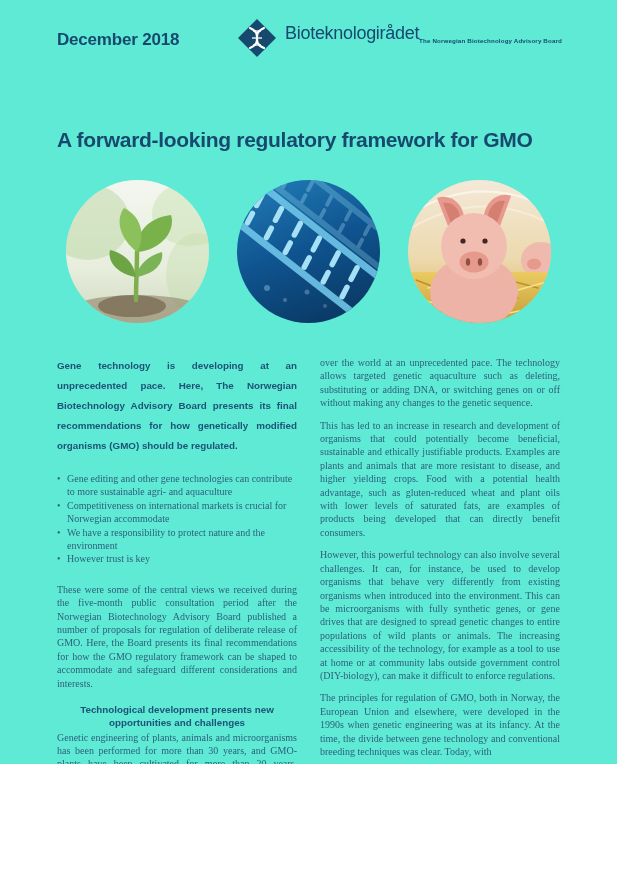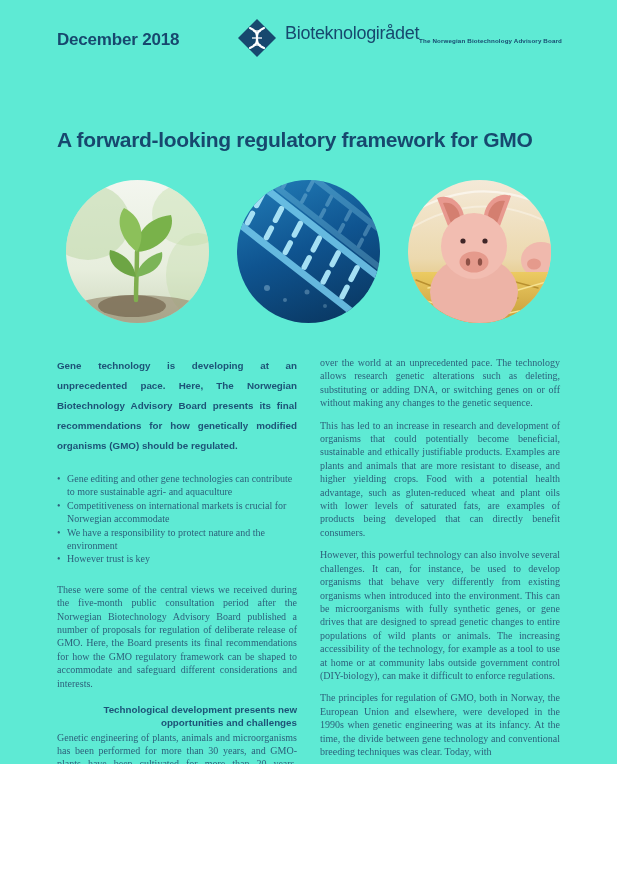--- a/index.html
+++ b/index.html
@@ -51,21 +51,21 @@
   .bullets li{display:flex;}
   .bullets .bullet{width:10px;flex:none;}
   .body-p{
     font-family:"Liberation Serif",serif;
     font-size:10px;line-height:13.4px;color:#2d607b;
     text-align:justify;margin:0;
   }
   .body-p + .body-p{margin-top:9px;}
   .sub-heading{
     font-size:9.8px;line-height:13.2px;font-weight:bold;color:#1d5377;
-    margin:13px 0 1px 0;text-align:right;
+    margin:13px 0 1px 0;text-align:center;
   }
   .sub-heading + .body-p{margin-top:0;}
   
   .footer{
     position:absolute;left:57px;top:821px;width:520px;
     display:flex;gap:15px;
     font-size:6.6px;color:#4d7a92;letter-spacing:0.2px;
   }
 </style>
 </head>
@@ -234,21 +234,21 @@
           <span>However trust is key</span>
         </li>
       </ul>
 
       <p class="body-p">These were some of the central views we received during the five-month public consultation period after the Norwegian Biotechnology Advisory Board published a number of proposals for regulation of deliberate release of GMO. Here, the Board presents its final recommendations for how the GMO regulatory framework can be shaped to accommodate and safeguard different considerations and interests.</p>
       <h3 class="sub-heading">Technological development presents new opportunities and challenges</h3>
       <p class="body-p">Genetic engineering of plants, animals and microorganisms has been performed for more than 30 years, and GMO-plants have been cultivated for more than 20 years. Recently, gene technologies have developed rapidly and profoundly. New technologies are easier and cheaper to use than first generation genetic engineering, and significantly expand the possibilities for rewriting DNA in living organisms. Especially gene editing technologies such as CRISPR have been employed by researchers all</p>
     </div>
 
     <div class="col">
-      <p class="body-p">over the world at an unprecedented pace. The technology allows research genetic alterations such as deleting, substituting or adding DNA, or switching genes on or off without making any changes to the genetic sequence.</p>
+      <p class="body-p">over the world at an unprecedented pace. The technology allows targeted genetic aquaculture such as deleting, substituting or adding DNA, or switching genes on or off without making any changes to the genetic sequence.</p>
       <p class="body-p">This has led to an increase in research and development of organisms that could potentially become beneficial, sustainable and ethically justifiable products. Examples are plants and animals that are more resistant to disease, and higher yielding crops. Food with a potential health advantage, such as gluten-reduced wheat and plant oils with lower levels of saturated fats, are examples of products being developed that can directly benefit consumers.</p>
       <p class="body-p">However, this powerful technology can also involve several challenges. It can, for instance, be used to develop organisms that behave very differently from existing organisms when introduced into the environment. This can be microorganisms with fully synthetic genes, or gene drives that are designed to spread genetic changes to entire populations of wild plants or animals. The increasing accessibility of the technology, for example as a tool to use at home or at community labs outside government control (DIY-biology), can make it difficult to enforce regulations.</p>
       <p class="body-p">The principles for regulation of GMO, both in Norway, the European Union and elsewhere, were developed in the 1990s when genetic engineering was at its infancy. At the time, the divide between gene technology and conventional breeding techniques was clear. Today, with</p>
     </div>
   </div>
 
   <div class="footer">
     <span>Bioteknologirådet.</span>
     <span>Stortingsgata 10, 0161 Oslo, Norge</span>
     <span>24 15 60 20</span>

